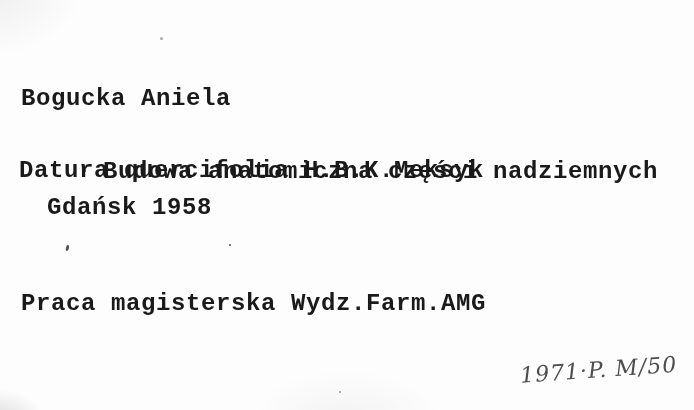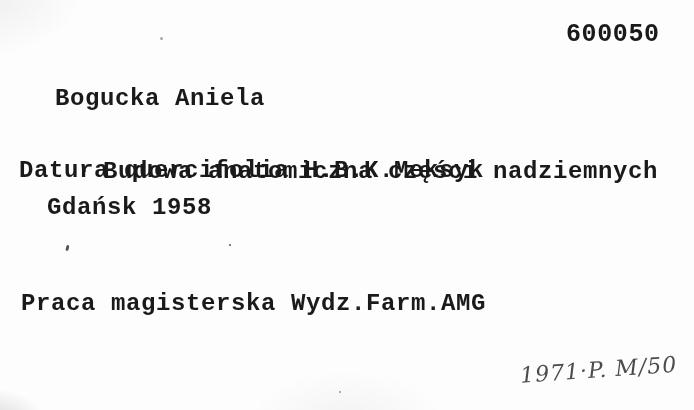--- a/index.html
+++ b/index.html
@@ -27,21 +27,21 @@
     line-height: 1;
     letter-spacing: 0.6px;
     white-space: pre;
     color: #1a1a1a;
   }
   .catalog-number {
     top: 22px;
     left: 566px;
     font-size: 25px;
   }
-  .author   { top: 87px;  left: 21px; margin-left: 34px; }
+  .author   { top: 87px;  left: 21px; }
   .title-ln { top: 136px; left: 20px; }
   .subtitle { top: 159px; left: 19px; }
   .imprint  { top: 196px; left: 0;  width: 694px; }
   .place    { position: absolute; left: 47px; top: 0; }
   .format   { position: absolute; left: 312px; top: 0; }
   .format sup {
     font-size: 0.58em;
     vertical-align: super;
     line-height: 0;
   }
@@ -72,21 +72,20 @@
     background: #555;
     border-radius: 50%;
   }
   .speck.comma { width: 3px; height: 6px; border-radius: 40% 60% 60% 40%; transform: rotate(14deg); }
 </style>
 </head>
 <body>
 
 <div class="card">
 
-  <div class="tw catalog-number">600050</div>
 
   <div class="tw author">Bogucka Aniela</div>
 
   <div class="tw title-ln">
     <span class="bullet">·</span><span>Budowa anatomiczna części nadziemnych</span>
   </div>
 
   <div class="tw subtitle">Datura quercifolia H.B.K.Meksyk</div>
 
   <div class="tw imprint">

